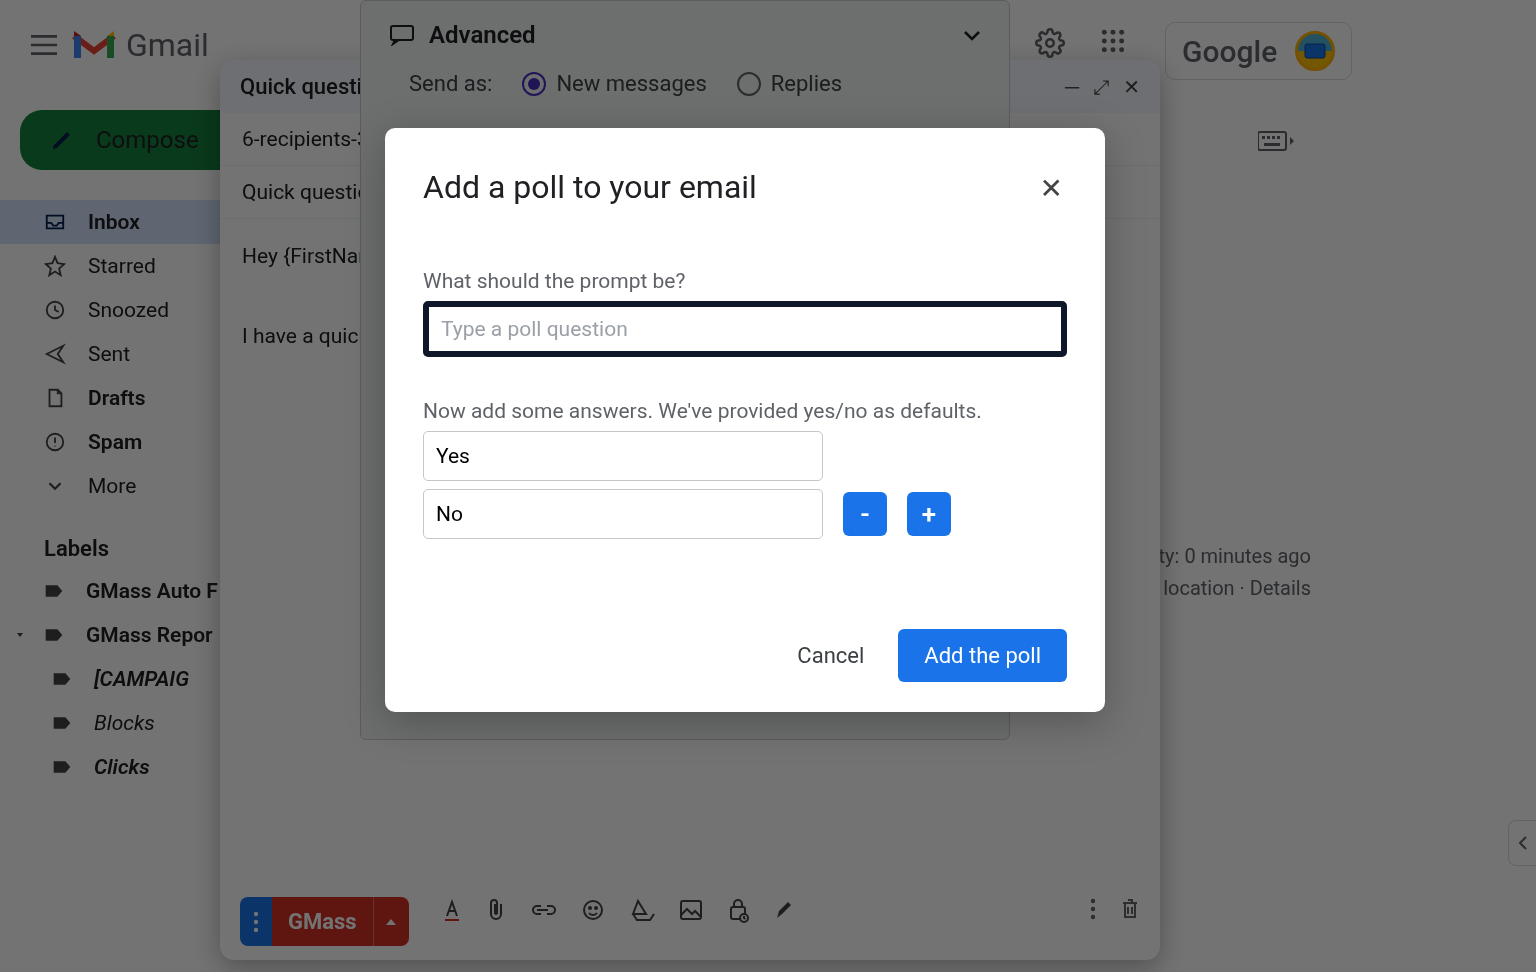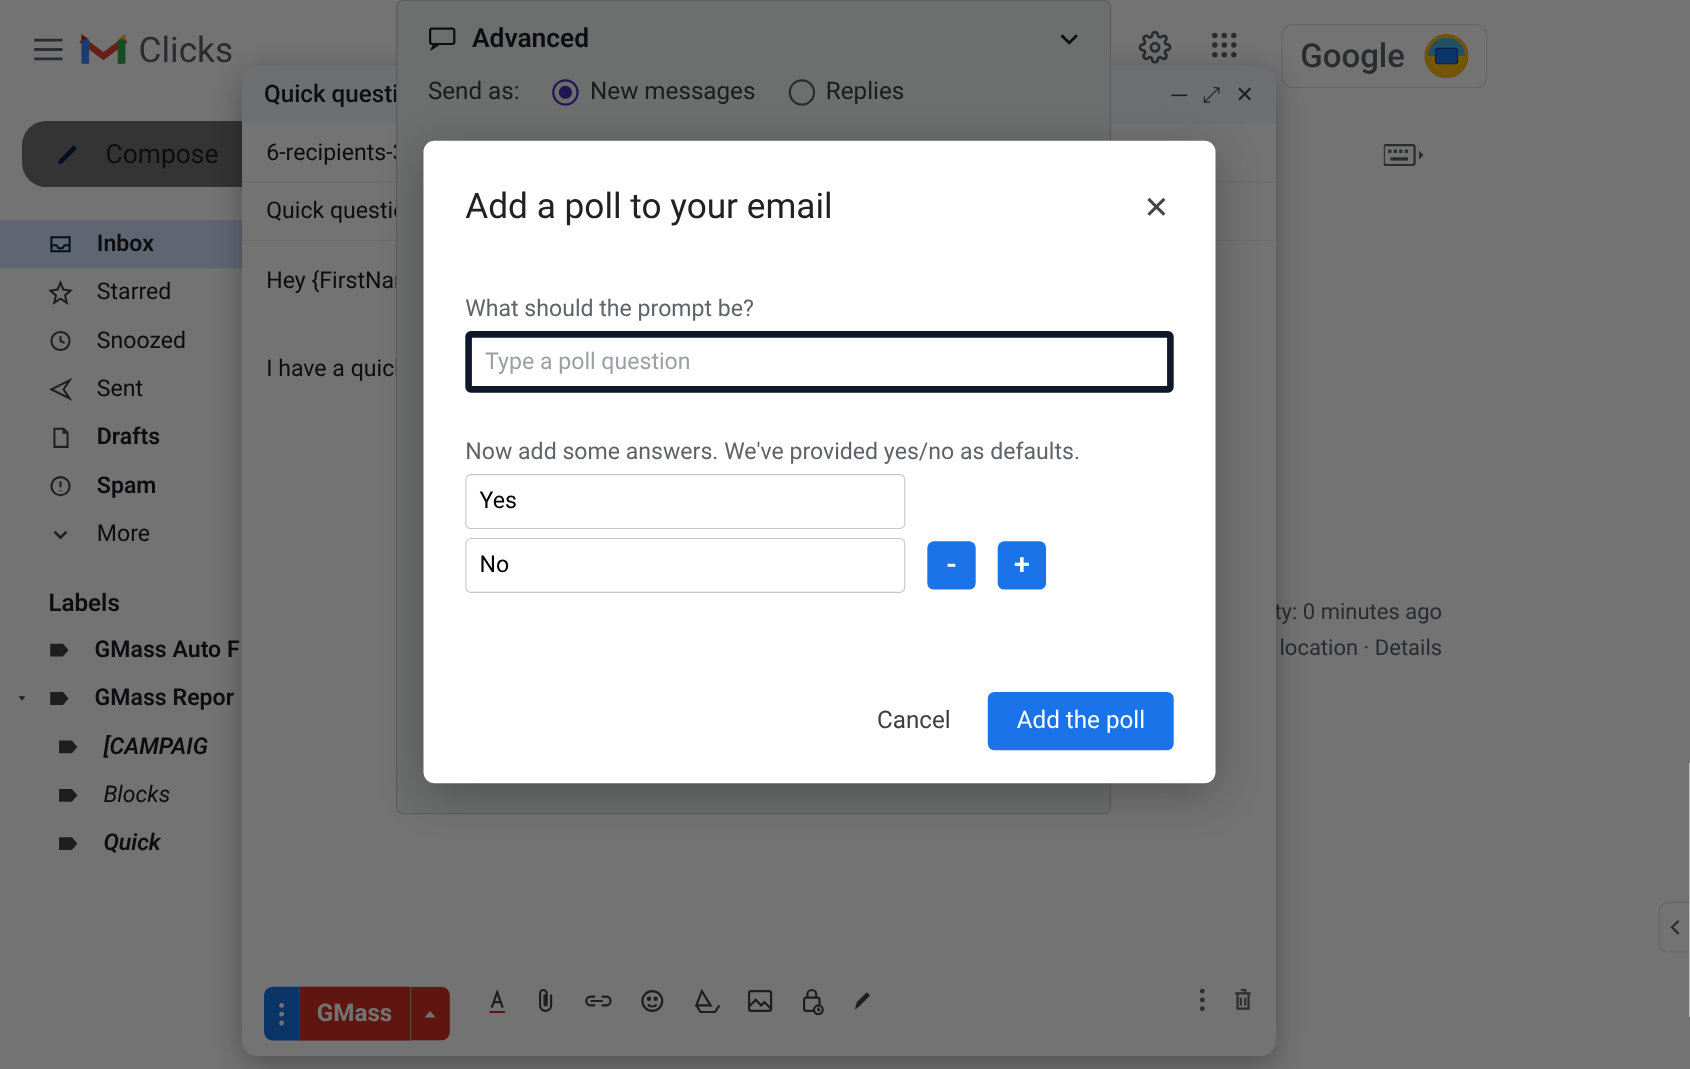--- a/index.html
+++ b/index.html
@@ -18,21 +18,21 @@
   .apps-icon    { position:absolute; left:1100px; top:28px; cursor:pointer; }
   .google-box   { position:absolute; left:1165px; top:22px; display:flex; align-items:center; gap:18px; border:1px solid #dadce0; border-radius:10px; padding:8px 16px; background:#fff; cursor:pointer; }
   .google-box .gtext { font-size:30px; font-weight:500; color:#5f6368; }
   .avatar { width:40px; height:40px; border-radius:50%; background:linear-gradient(0deg,#ffc107 50%,#4fb3d9 50%); border:3px solid #ffb300; display:flex; align-items:center; justify-content:center; }
   .keyboard-icon { position:absolute; right:240px; top:130px; cursor:pointer; }
   .activity { position:absolute; right:225px; top:540px; color:#5f6368; font-size:20px; text-align:right; line-height:1.6; }
   .sidetab { position:absolute; right:0; top:820px; width:28px; height:46px; border:1px solid #dadce0; border-right:none; border-radius:8px 0 0 8px; display:flex; align-items:center; justify-content:center; background:#fff; cursor:pointer; }
 
   
   .sidebar { position:absolute; top:110px; left:0; width:290px; }
-  .compose { display:flex; align-items:center; gap:22px; margin:0 10px 30px 20px; background:#737373; border-radius:22px; padding:16px 30px; font-size:24px; cursor:pointer; }
+  .compose { display:flex; align-items:center; gap:22px; margin:0 10px 30px 20px; background:#15803d; border-radius:22px; padding:16px 30px; font-size:24px; cursor:pointer; }
   .sb-list { list-style:none; padding:0; margin:0; }
   .sb-list li { display:flex; align-items:center; gap:22px; padding:10px 0 10px 44px; font-size:21px; color:#202124; border-radius:0 30px 30px 0; cursor:pointer; }
   .sb-list li.active { background:#d3e3fd; font-weight:600; }
   .sb-list li.bold { font-weight:600; }
   .labels-hdr { font-size:22px; font-weight:600; padding:28px 0 8px 44px; }
   .label-list { list-style:none; padding:0; margin:0; }
   .label-list li { display:flex; align-items:center; gap:22px; padding:10px 0 10px 44px; font-size:21px; cursor:pointer; }
   .label-list li.bold { font-weight:600; }
   .label-list .sub { padding-left:52px;font-style:italic; }
   .badge { margin-left:auto; margin-right:40px; font-size:17px; font-weight:600; }
@@ -50,21 +50,21 @@
   .gmass-main { background:#d23226; color:#fff; font-weight:700; padding:12px 16px; font-size:22px; cursor:pointer; }
   .gmass-caret { width:36px; background:#d23226; border-radius:0 8px 8px 0; display:flex; align-items:center; justify-content:center; border-left:1px solid rgba(255,255,255,0.3); cursor:pointer; }
   .fmt-icons { display:flex; gap:24px; align-items:center; margin-left:14px; color:#444; }
   .fmt-icons span { cursor:pointer; }
   .compose-right { margin-left:auto; display:flex; gap:24px; color:#666; }
 
   
   .adv-panel { position:absolute; top:0; left:360px; width:650px; height:740px; background:#f1f3f4; border:1px solid #c9ccd0; border-radius:6px; padding:20px 28px; }
   .adv-hdr { display:flex; align-items:center; gap:14px; font-size:24px; font-weight:600; }
   .adv-collapse { margin-left:auto; font-size:22px; cursor:pointer; }
-  .sendas { display:flex; align-items:center; gap:30px; margin-top:22px; font-size:22px; color:#3c4043; }
+  .sendas { display:flex; align-items:center; gap:30px; margin-top:22px; font-size:22px; color:#3c4043;margin-left:20px; }
   .radio { width:24px; height:24px; border:2px solid #5f6368; border-radius:50%; display:inline-flex; align-items:center; justify-content:center; }
   .radio.checked { border-color:#4a2fbd; }
   .radio.checked::after { content:""; width:12px; height:12px; border-radius:50%; background:#4a2fbd; }
   .radio-opt { display:flex; align-items:center; gap:10px; cursor:pointer; }
 
   
   .poll-modal { position:absolute; top:128px; left:385px; width:720px; background:#fff; border-radius:10px; padding:40px 38px 30px 38px; box-shadow:0 10px 40px rgba(0,0,0,0.25); z-index:30; }
   .poll-hdr { display:flex; align-items:flex-start; justify-content:space-between; }
   .poll-title { font-size:32px; color:#202124; }
   .poll-close { font-size:28px; color:#444; cursor:pointer; padding:4px; }
@@ -97,21 +97,21 @@
   <div class="gmail-logo">
     <svg width="44" height="34" viewBox="0 0 44 34">
       <path d="M2 4 v26 h8 V14 l12 9 l12 -9 v16 h8 V4" fill="none"></path>
       <path d="M2 30 V8 l20 15 L42 8 v22" fill="none"></path>
       <polyline points="2,8 22,23 42,8" stroke="#ea4335" stroke-width="6" fill="none"></polyline>
       <rect x="2" y="8" width="7" height="22" fill="#4285f4"></rect>
       <rect x="35" y="8" width="7" height="22" fill="#34a853"></rect>
       <polygon points="2,8 2,3 9,8" fill="#c5221f"></polygon>
       <polygon points="42,8 42,3 35,8" fill="#fbbc04"></polygon>
     </svg>
-    <span class="text">Clicks</span>
+    <span class="text">Gmail</span>
   </div>
 </div>
 <div class="settings-icon">
   <svg width="30" height="30" viewBox="0 0 24 24" fill="none" stroke="#5f6368" stroke-width="2">
       <circle cx="12" cy="12" r="3"></circle>
       <path d="M19.4 15a1.7 1.7 0 0 0 .34 1.87l.06.06a2 2 0 1 1-2.83 2.83l-.06-.06A1.7 1.7 0 0 0 15 19.4a1.7 1.7 0 0 0-1 1.56V21a2 2 0 1 1-4 0v-.04A1.7 1.7 0 0 0 9 19.4a1.7 1.7 0 0 0-1.87.34l-.06.06a2 2 0 1 1-2.83-2.83l.06-.06A1.7 1.7 0 0 0 4.6 15a1.7 1.7 0 0 0-1.56-1H3a2 2 0 1 1 0-4h.04A1.7 1.7 0 0 0 4.6 9a1.7 1.7 0 0 0-.34-1.87l-.06-.06A2 2 0 1 1 7.03 4.24l.06.06A1.7 1.7 0 0 0 9 4.6a1.7 1.7 0 0 0 1-1.56V3a2 2 0 1 1 4 0v.04c0 .67.4 1.27 1 1.56.6.29 1.31.18 1.87-.34l.06-.06a2 2 0 1 1 2.83 2.83l-.06.06c-.52.56-.63 1.27-.34 1.87.29.6.89 1 1.56 1H21a2 2 0 1 1 0 4h-.04c-.67 0-1.27.4-1.56 1z"></path>
     </svg>
 </div>
 <div class="apps-icon">
   <svg width="26" height="26" viewBox="0 0 24 24" fill="#5f6368">
@@ -235,21 +235,21 @@
     <li class="sub">
       <svg width="20" height="16" viewBox="0 0 24 18">
           <path d="M2 2h14l6 7-6 7H2z" fill="#444"></path>
         </svg>
       <span>Blocks</span>
     </li>
     <li class="bold sub">
       <svg width="20" height="16" viewBox="0 0 24 18">
           <path d="M2 2h14l6 7-6 7H2z" fill="#444"></path>
         </svg>
-      <span>Quick</span>
+      <span>Clicks</span>
       <span class="badge">15</span>
     </li>
   </ul>
 </div>
 
 <div class="compose-win">
   <div class="compose-hdr">
     <span>Quick questio</span>
     <div class="winctrl">
       <span>─</span>

